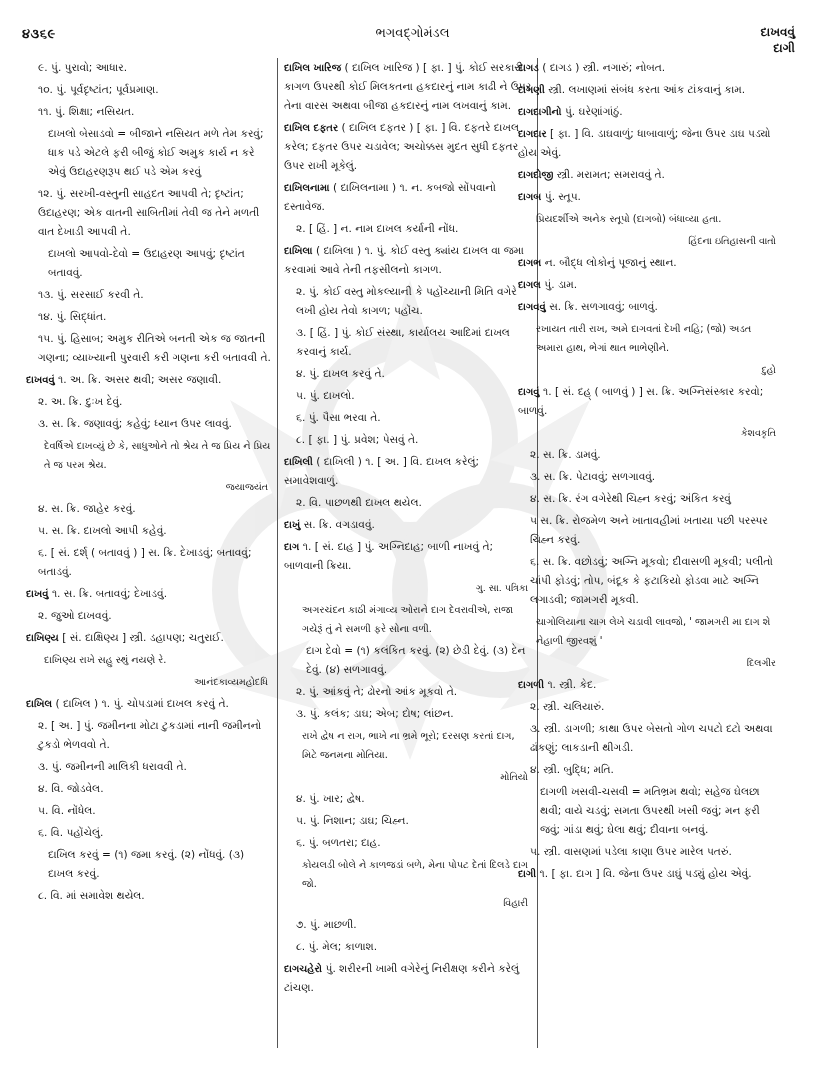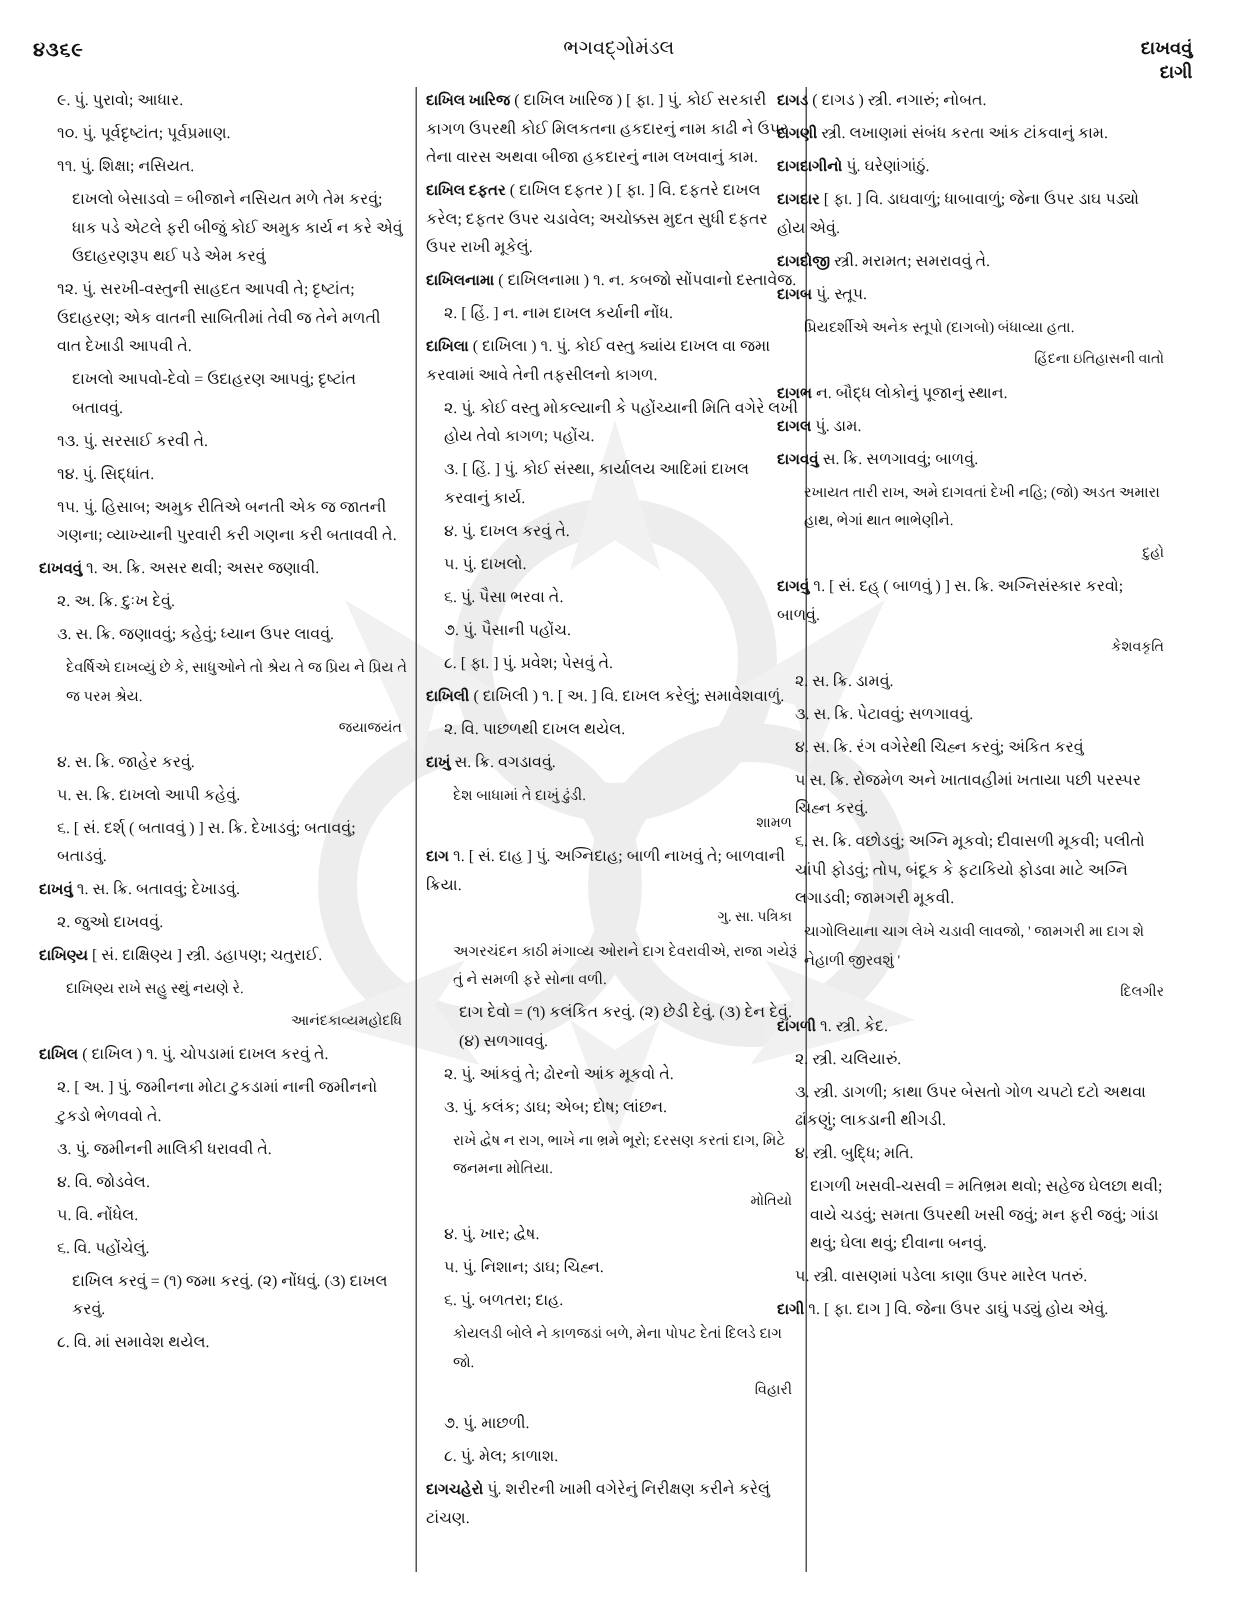--- a/index.html
+++ b/index.html
@@ -4,21 +4,21 @@
 <style>
   * { box-sizing: border-box; margin: 0; padding: 0; }
   html, body { width: 825px; height: 1081px; background: #ffffff; overflow: hidden; }
   body { position: relative; font-family: "DejaVu Sans", "Liberation Sans", sans-serif; color: #111; }
   .header { position: absolute; top: 0; left: 0; width: 825px; height: 44px; }
   .page-number { position: absolute; left: 22px; top: 26px; font-size: 13px; font-weight: bold; letter-spacing: 0.5px; }
   .running-title { position: absolute; left: 0; width: 825px; top: 25px; text-align: center; font-size: 13px; font-weight: normal; }
   .guide-first { position: absolute; right: 30px; top: 25px; font-size: 12px; font-weight: bold; text-align: right; }
   .guide-last { position: absolute; right: 30px; top: 41px; font-size: 12px; font-weight: bold; text-align: right; }
   .watermark { position: absolute; left: 170px; top: 260px; width: 480px; height: 520px; pointer-events: none; }
-  .columns { position: absolute; top: 58px; left: 0; width: 683px; height: 1010px; font-family: Liberation Serif, serif; }
+  .columns { position: absolute; top: 58px; left: 0; width: 683px; height: 1010px; }
   .col { position: absolute; top: 0; height: 1010px; overflow: hidden; }
   .col-left { left: 26px; width: 246px; }
   .col-mid { left: 284px; width: 248px; }
   .col-right { left: 518px; width: 262px; }
   .rule { position: absolute; top: 58px; width: 1px; background: #555; }
   .rule-1 { left: 277px; height: 990px; }
   .rule-2 { left: 537px; height: 990px; }
   .entry { font-size: 10.6px; line-height: 19px; margin-bottom: 3px; }
   .hw { font-weight: bold; font-size: 10px; }
   .indent1 { padding-left: 12px; }
@@ -92,26 +92,24 @@
       <div class="entry"><span class="hw">દાખિલ ખારિજ</span> <span>( દાખિલ ખારિજ ) [ ફા. ] પું. કોઈ સરકારી કાગળ ઉપરથી કોઈ મિલકતના હકદારનું નામ કાઢી ને ઉપર તેના વારસ અથવા બીજા હકદારનું નામ લખવાનું કામ.</span></div>
       <div class="entry"><span class="hw">દાખિલ દફતર</span> <span>( દાખિલ દફતર ) [ ફા. ] વિ. દફતરે દાખલ કરેલ; દફતર ઉપર ચડાવેલ; અચોક્કસ મુદત સુધી દફતર ઉપર રાખી મૂકેલું.</span></div>
       <div class="entry"><span class="hw">દાખિલનામા</span> <span>( દાખિલનામા ) ૧. ન. કબજો સોંપવાનો દસ્તાવેજ.</span></div>
       <div class="entry indent1">૨. [ હિં. ] ન. નામ દાખલ કર્યાની નોંધ.</div>
       <div class="entry"><span class="hw">દાખિલા</span> <span>( દાખિલા ) ૧. પું. કોઈ વસ્તુ ક્યાંય દાખલ વા જમા કરવામાં આવે તેની તફસીલનો કાગળ.</span></div>
       <div class="entry indent1">૨. પું. કોઈ વસ્તુ મોકલ્યાની કે પહોંચ્યાની મિતિ વગેરે લખી હોય તેવો કાગળ; પહોંચ.</div>
       <div class="entry indent1">૩. [ હિં. ] પું. કોઈ સંસ્થા, કાર્યાલય આદિમાં દાખલ કરવાનું કાર્ય.</div>
       <div class="entry indent1">૪. પું. દાખલ કરવું તે.</div>
       <div class="entry indent1">૫. પું. દાખલો.</div>
       <div class="entry indent1">૬. પું. પૈસા ભરવા તે.</div>
-      <div class="entry indent1">૭. પું. પૈસાની પહોંચ.</div>
       <div class="entry indent1">૮. [ ફા. ] પું. પ્રવેશ; પેસવું તે.</div>
       <div class="entry"><span class="hw">દાખિલી</span> <span>( દાખિલી ) ૧. [ અ. ] વિ. દાખલ કરેલું; સમાવેશવાળું.</span></div>
       <div class="entry indent1">૨. વિ. પાછળથી દાખલ થયેલ.</div>
       <div class="entry"><span class="hw">દાખું</span> <span>સ. ક્રિ. વગડાવવું.</span></div>
-      <div class="entry quote"><span>દેશ બાધામાં તે દાખું ઢુંડી.</span><span class="attrib">શામળ</span></div>
       <div class="entry"><span class="hw">દાગ</span> <span>૧. [ સં. દાહ ] પું. અગ્નિદાહ; બાળી નાખવું તે; બાળવાની ક્રિયા.</span></div>
       <div class="entry attrib">ગુ. સા. પત્રિકા</div>
       <div class="entry quote">અગરચંદન કાઠી મંગાવ્ય ઓરાને દાગ દેવરાવીએ, રાજા ગયેરૂં તું ને સમળી ફરે સોના વળી.</div>
       <div class="entry indent2">દાગ દેવો = (૧) કલંકિત કરવું. (૨) છેડી દેવું. (૩) દેન દેવું. (૪) સળગાવવું.</div>
       <div class="entry indent1">૨. પું. આંકવું તે; ઢોરનો આંક મૂકવો તે.</div>
       <div class="entry indent1">૩. પું. કલંક; ડાઘ; એબ; દોષ; લાંછન.</div>
       <div class="entry quote">રાખે દ્વેષ ન રાગ, ભાખે ના ભ્રમે ભૂરો; દરસણ કરતાં દાગ, મિટે જનમના મોતિયા.</div>
       <div class="entry attrib">મોતિયો</div>
       <div class="entry indent1">૪. પું. ખાર; દ્વેષ.</div>
       <div class="entry indent1">૫. પું. નિશાન; ડાઘ; ચિહ્ન.</div>

